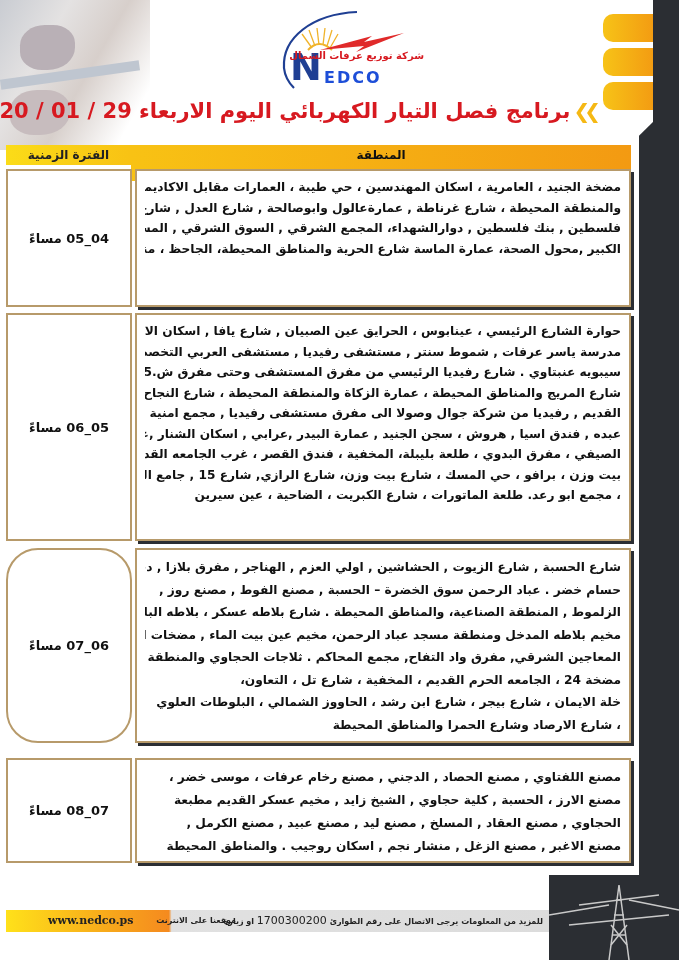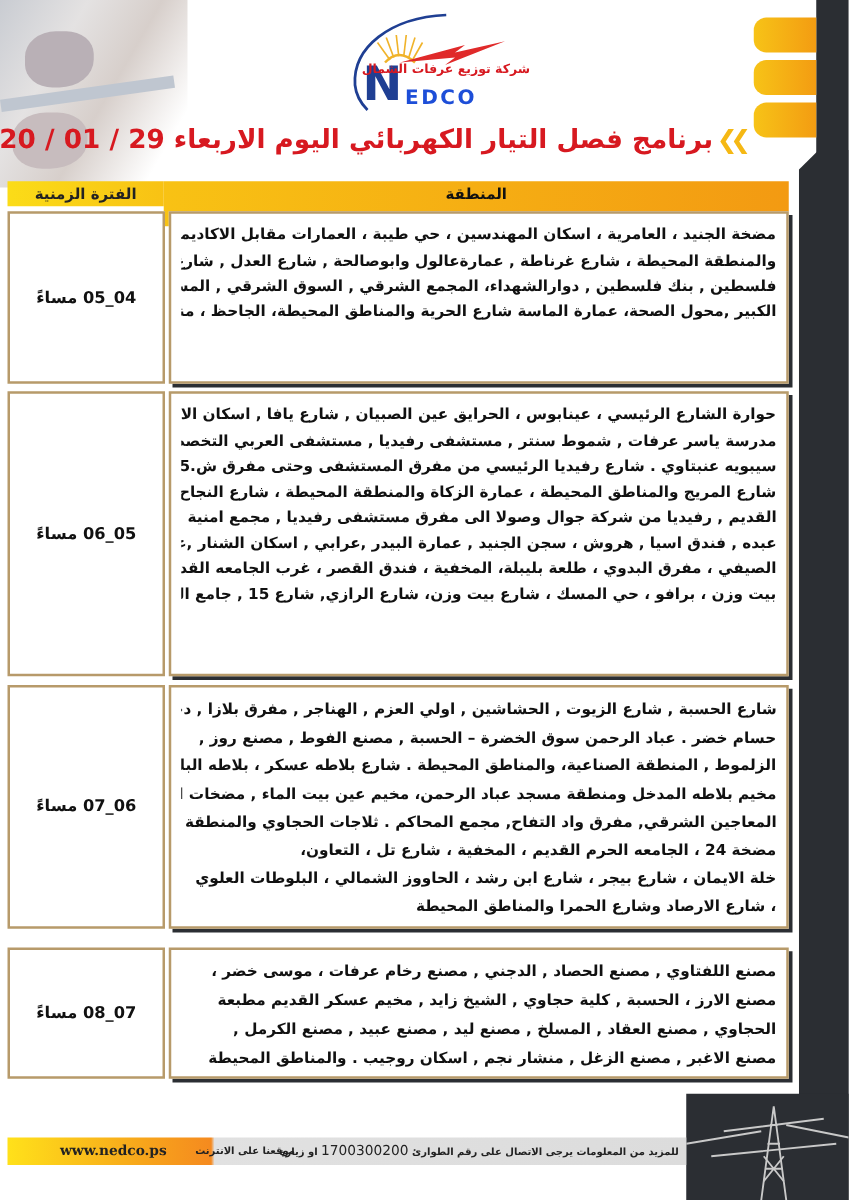--- a/index.html
+++ b/index.html
@@ -171,25 +171,26 @@
     <div class="cell-period" style="height:228px;">05_06 مساءً</div>
     <div class="cell-area" style="height:228px;">
       <span class="line">حوارة  الشارع الرئيسي ، عينابوس ، الحرايق عين الصبيان , شارع يافا , اسكان الاطباء ,</span>
       <span class="line">مدرسة ياسر عرفات , شموط سنتر , مستشفى رفيديا , مستشفى العربي التخصصي ,</span>
       <span class="line">سيبويه عنبتاوي . شارع رفيديا الرئيسي من مفرق المستشفى وحتى مفرق ش.15 ،</span>
       <span class="line">شارع المريج والمناطق المحيطة ، عمارة الزكاة والمنطقة المحيطة ، شارع النجاح</span>
       <span class="line">القديم , رفيديا من شركة جوال وصولا الى مفرق مستشفى رفيديا , مجمع امنية , عمارة</span>
       <span class="line">عبده , فندق اسيا , هروش  ، سجن الجنيد , عمارة البيدر ,عرابي , اسكان الشنار ,عمارة</span>
       <span class="line">الصيفي ، مفرق البدوي ، طلعة بليبلة، المخفية ، فندق القصر ، غرب الجامعه القديمة ،</span>
       <span class="line">بيت وزن ، برافو ، حي المسك ، شارع بيت وزن، شارع الرازي, شارع 15 , جامع الشهدا</span>
+      <span class="line">، مجمع ابو رعد.  طلعة الماتورات ،  شارع الكبريت ، الضاحية ، عين سيرين</span>
     </div>
   </div>
 
   <div class="row" style="top:403px; height:195px; width:625px;">
-    <div class="cell-period" style="height:195px;">06_07 مساءً</div>
+    <div class="cell-period" style="height:195px;border-radius:32px;">06_07 مساءً</div>
     <div class="cell-area" style="height:195px; line-height:22.5px;">
       <span class="line">شارع الحسبة , شارع الزيوت , الحشاشين , اولي العزم , الهناجر , مفرق بلازا , دخلة</span>
       <span class="line">حسام خضر . عباد الرحمن  سوق الخضرة – الحسبة , مصنع الفوط , مصنع روز ,</span>
       <span class="line">الزلموط , المنطقة الصناعية، والمناطق المحيطة . شارع بلاطه عسكر ، بلاطه البلد ،</span>
       <span class="line">مخيم بلاطه المدخل ومنطقة مسجد عباد الرحمن، مخيم عين بيت الماء , مضخات العين ,</span>
       <span class="line">المعاجين الشرقي, مفرق واد التفاح, مجمع المحاكم . ثلاجات الحجاوي والمنطقة المحيطة</span>
       <span class="line">مضخة 24 ، الجامعه الحرم القديم ، المخفية ، شارع تل ، التعاون،</span>
       <span class="line">خلة الايمان ، شارع بيجر ، شارع ابن رشد ، الحاووز الشمالي ، البلوطات العلوي</span>
       <span class="line">، شارع الارصاد وشارع الحمرا والمناطق المحيطة</span>
     </div>

